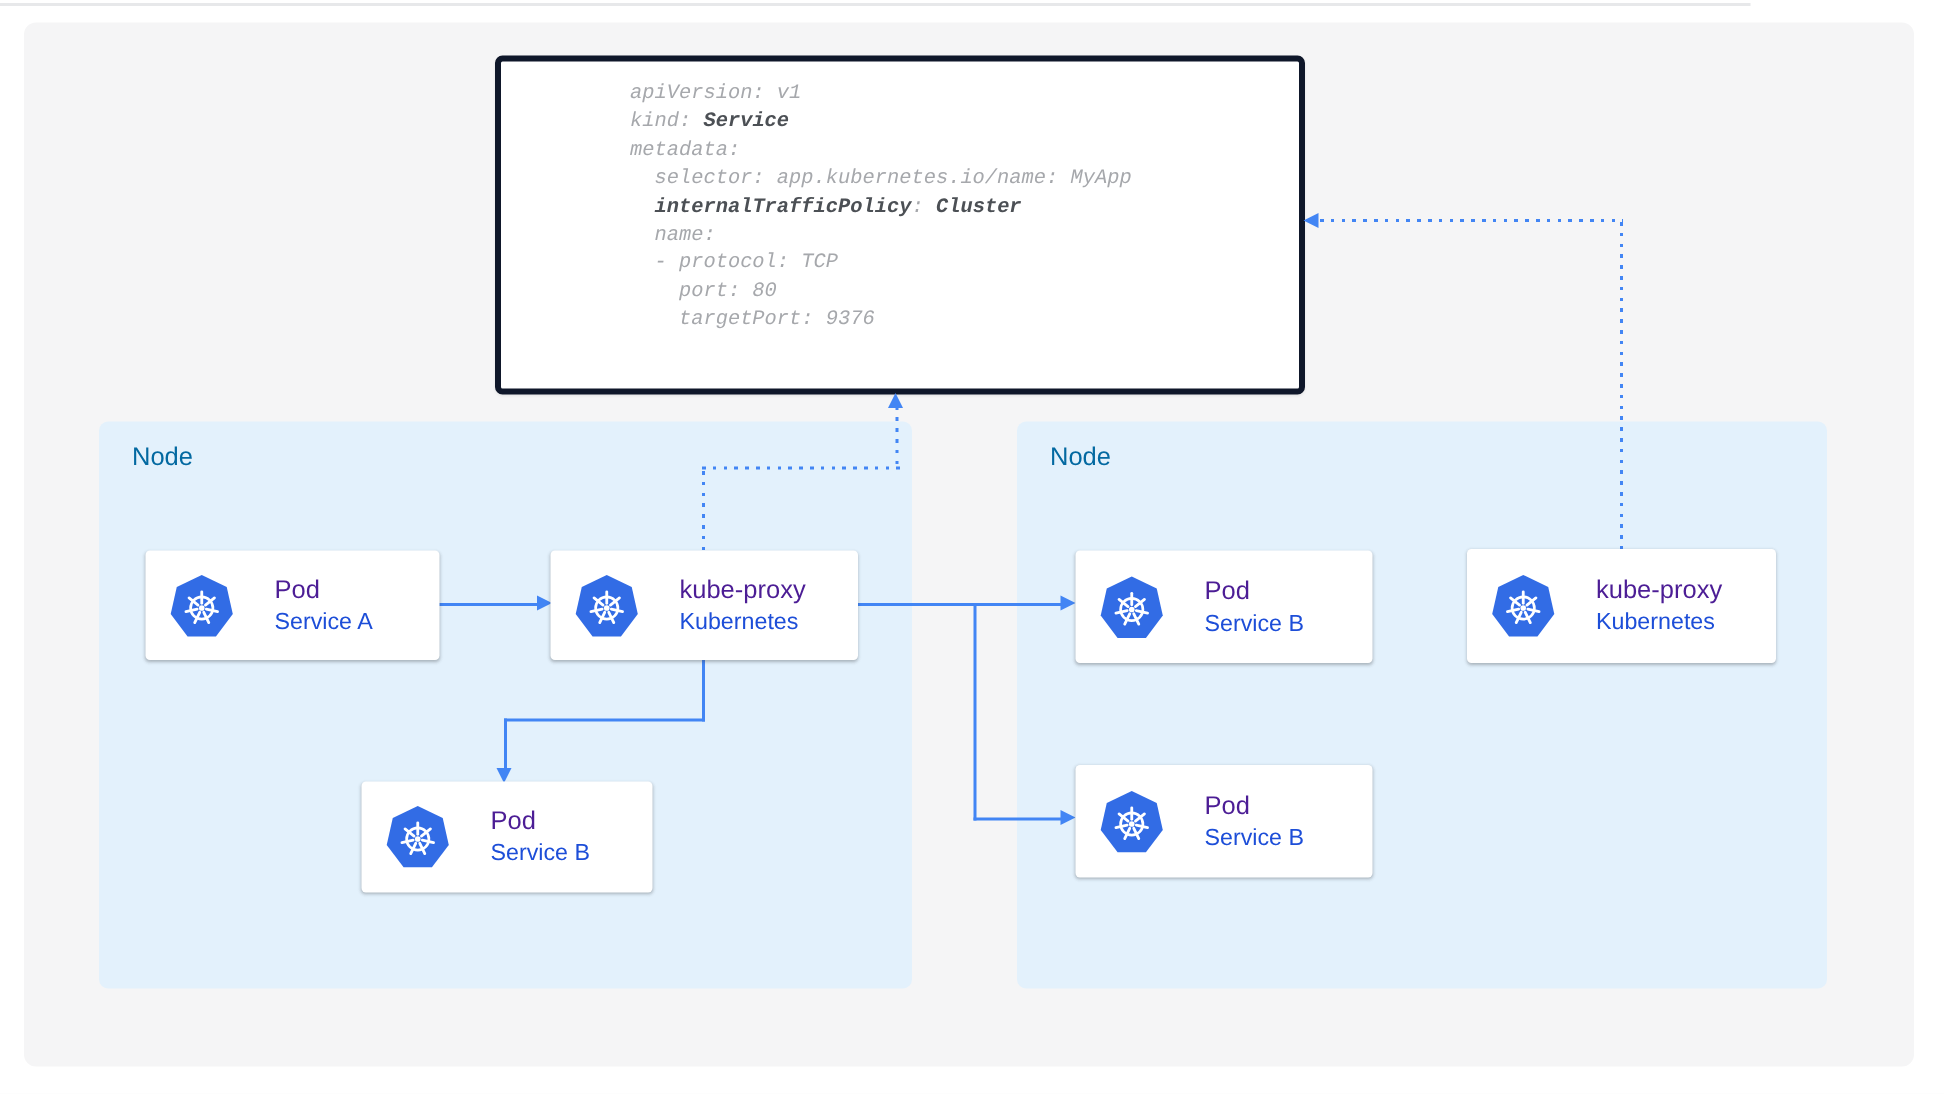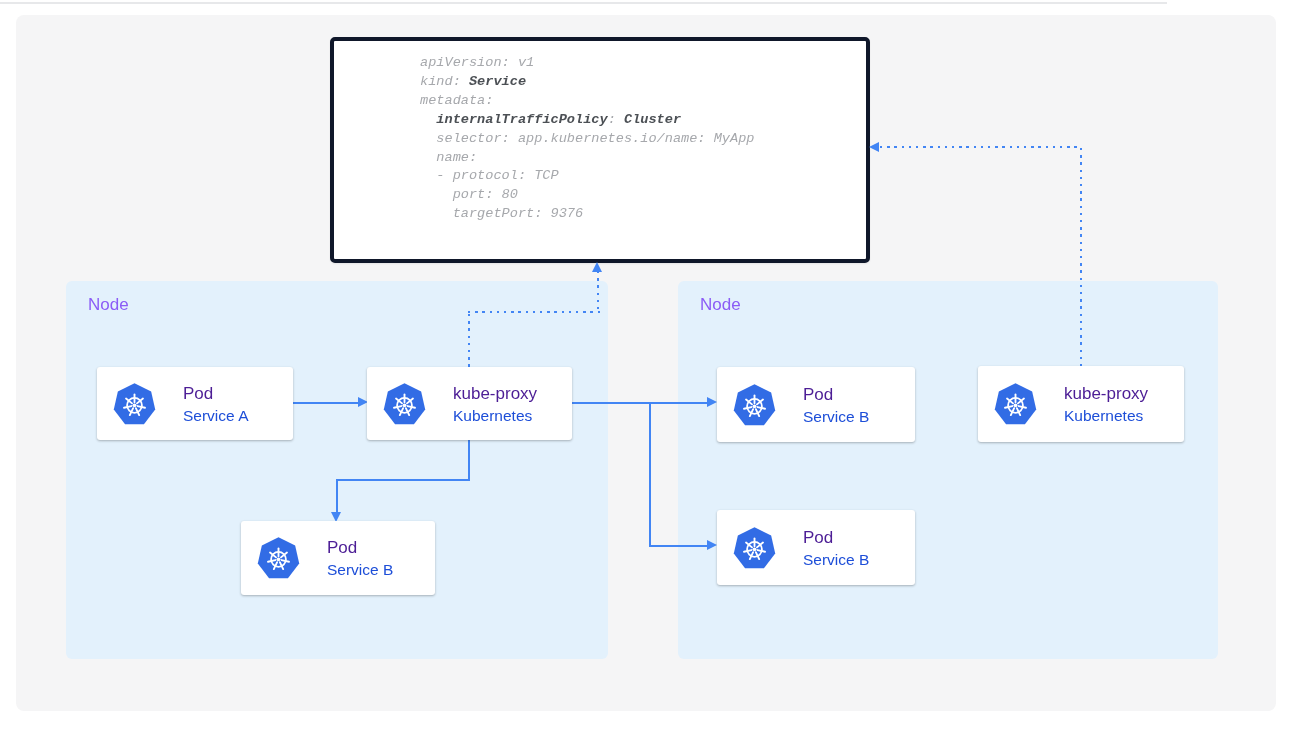--- a/index.html
+++ b/index.html
@@ -20,21 +20,21 @@
   
   .yaml-box{position:absolute;left:330px;top:37px;width:540px;height:226px;
     background:#fff;border:4px solid #0f172a;border-radius:5px;
     box-shadow:0 1px 2px rgba(0,0,0,.07);}
   .code{padding:13px 0 0 86px;font-family:"Liberation Mono",monospace;
     font-style:italic;font-size:13.6px;line-height:18.9px;color:var(--code-gray);}
   .code-line{white-space:pre;}
   .code-line .b{font-weight:bold;color:var(--code-dark);}
   
   .node{position:absolute;background:var(--node-fill);border-radius:6px;}
-  .node-label{position:absolute;left:22px;top:14px;font-size:17px;color:#8b5cf6;}
+  .node-label{position:absolute;left:22px;top:14px;font-size:17px;color:#0369a1;}
   
   .card{position:absolute;background:#fff;border-radius:3px;
     box-shadow:0 1px 2px rgba(60,64,67,.25),0 1px 3px rgba(60,64,67,.12);}
   .k8s-icon{position:absolute;left:15px;top:50%;transform:translateY(-50%);
     width:45px;height:45px;color:var(--k8s-blue);}
   .card-text{position:absolute;left:86px;top:50%;transform:translateY(-50%);
     display:flex;flex-direction:column;}
   .card-title{font-size:17px;color:#4c1d95;line-height:22px;}
   .card-sub{font-size:15.5px;color:#1d4ed8;line-height:20px;margin-top:1px;}
   
@@ -85,22 +85,22 @@
   </div>
   <div class="node" style="left:678px;top:281px;width:540px;height:378px">
     <div class="node-label">Node</div>
   </div>
 
   <div class="yaml-box">
     <div class="code" id="yaml-code">
         <div class="code-line"><span>apiVersion: v1</span></div>
         <div class="code-line"><span>kind: </span><span class="b">Service</span></div>
         <div class="code-line"><span>metadata:</span></div>
+        <div class="code-line"><span>  selector: app.kubernetes.io/name: MyApp</span></div>
         <div class="code-line"><span>  </span><span class="b">internalTrafficPolicy</span><span>: </span><span class="b">Cluster</span></div>
-        <div class="code-line"><span>  selector: app.kubernetes.io/name: MyApp</span></div>
         <div class="code-line"><span>  name:</span></div>
         <div class="code-line"><span>  - protocol: TCP</span></div>
         <div class="code-line"><span>    port: 80</span></div>
         <div class="code-line"><span>    targetPort: 9376</span></div>
       </div>
   </div>
 
   <div class="hline" style="left:292px;top:402px;width:68px"></div>
   <div class="arr arr-r" style="left:358px;top:397px"></div>
 

